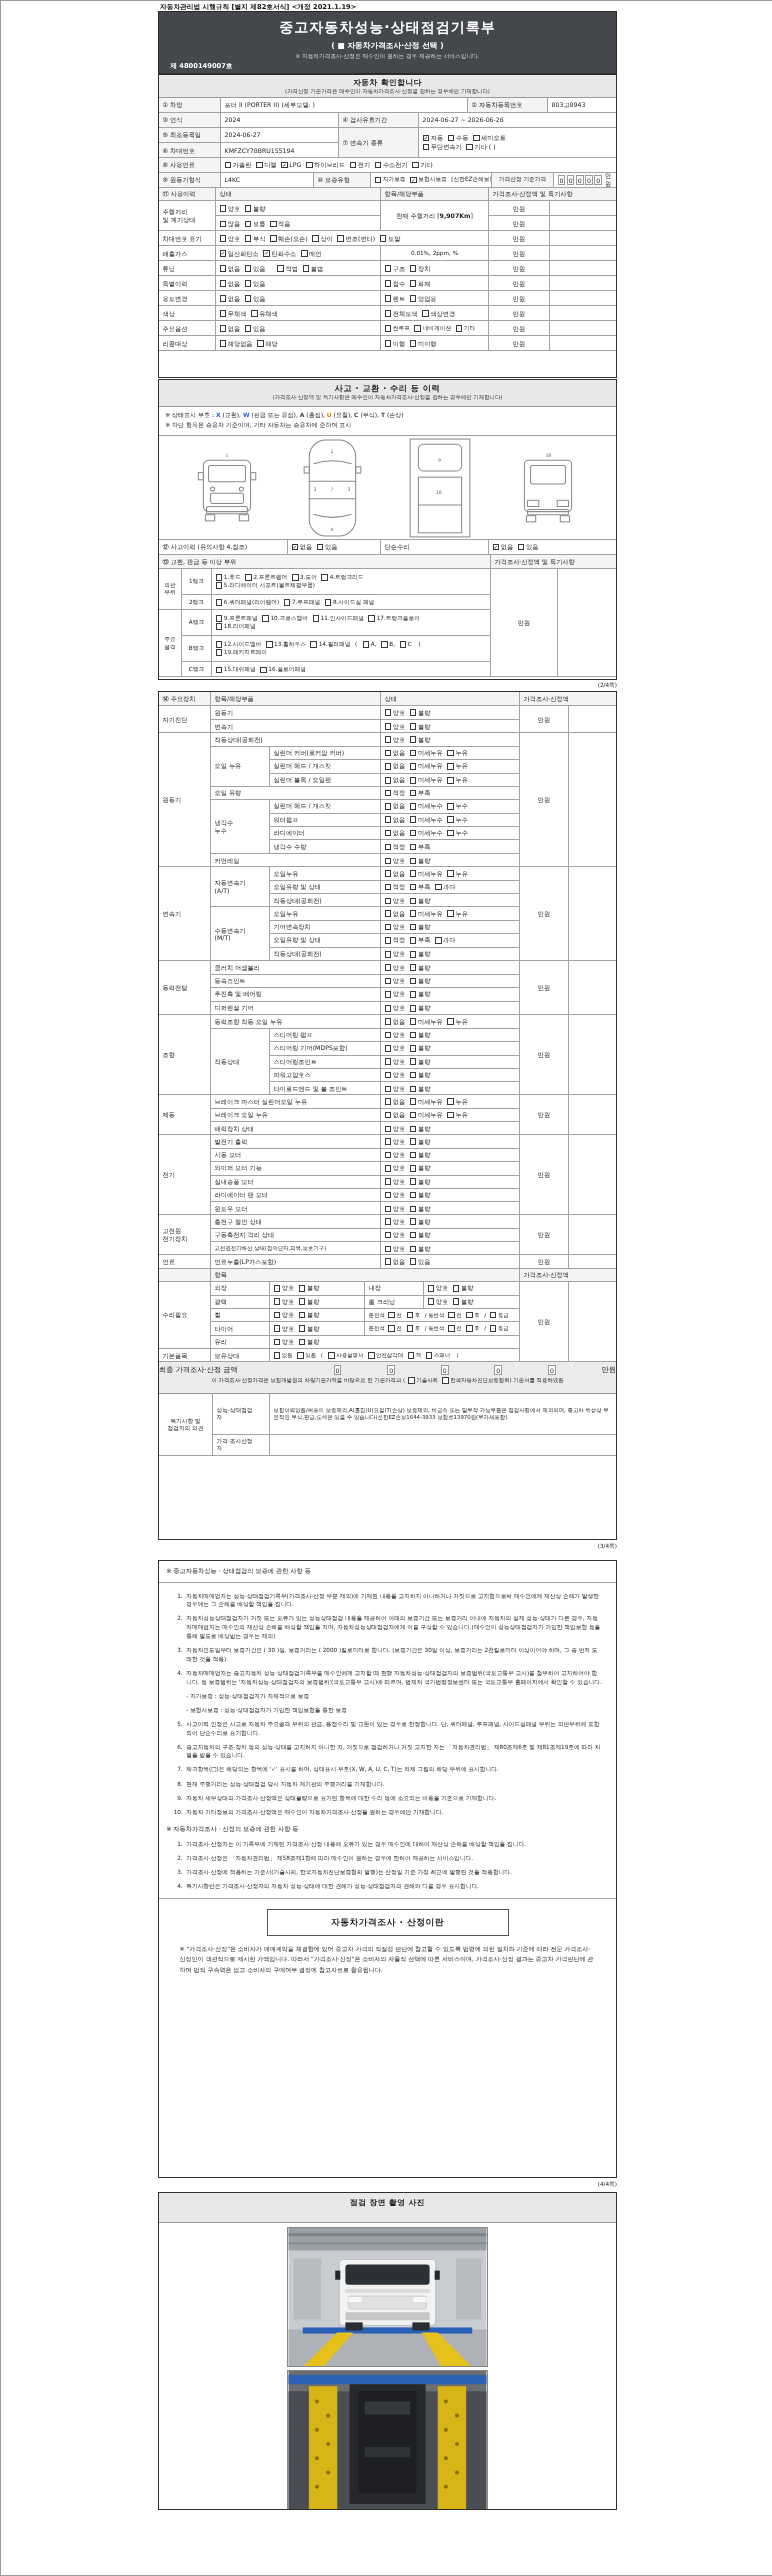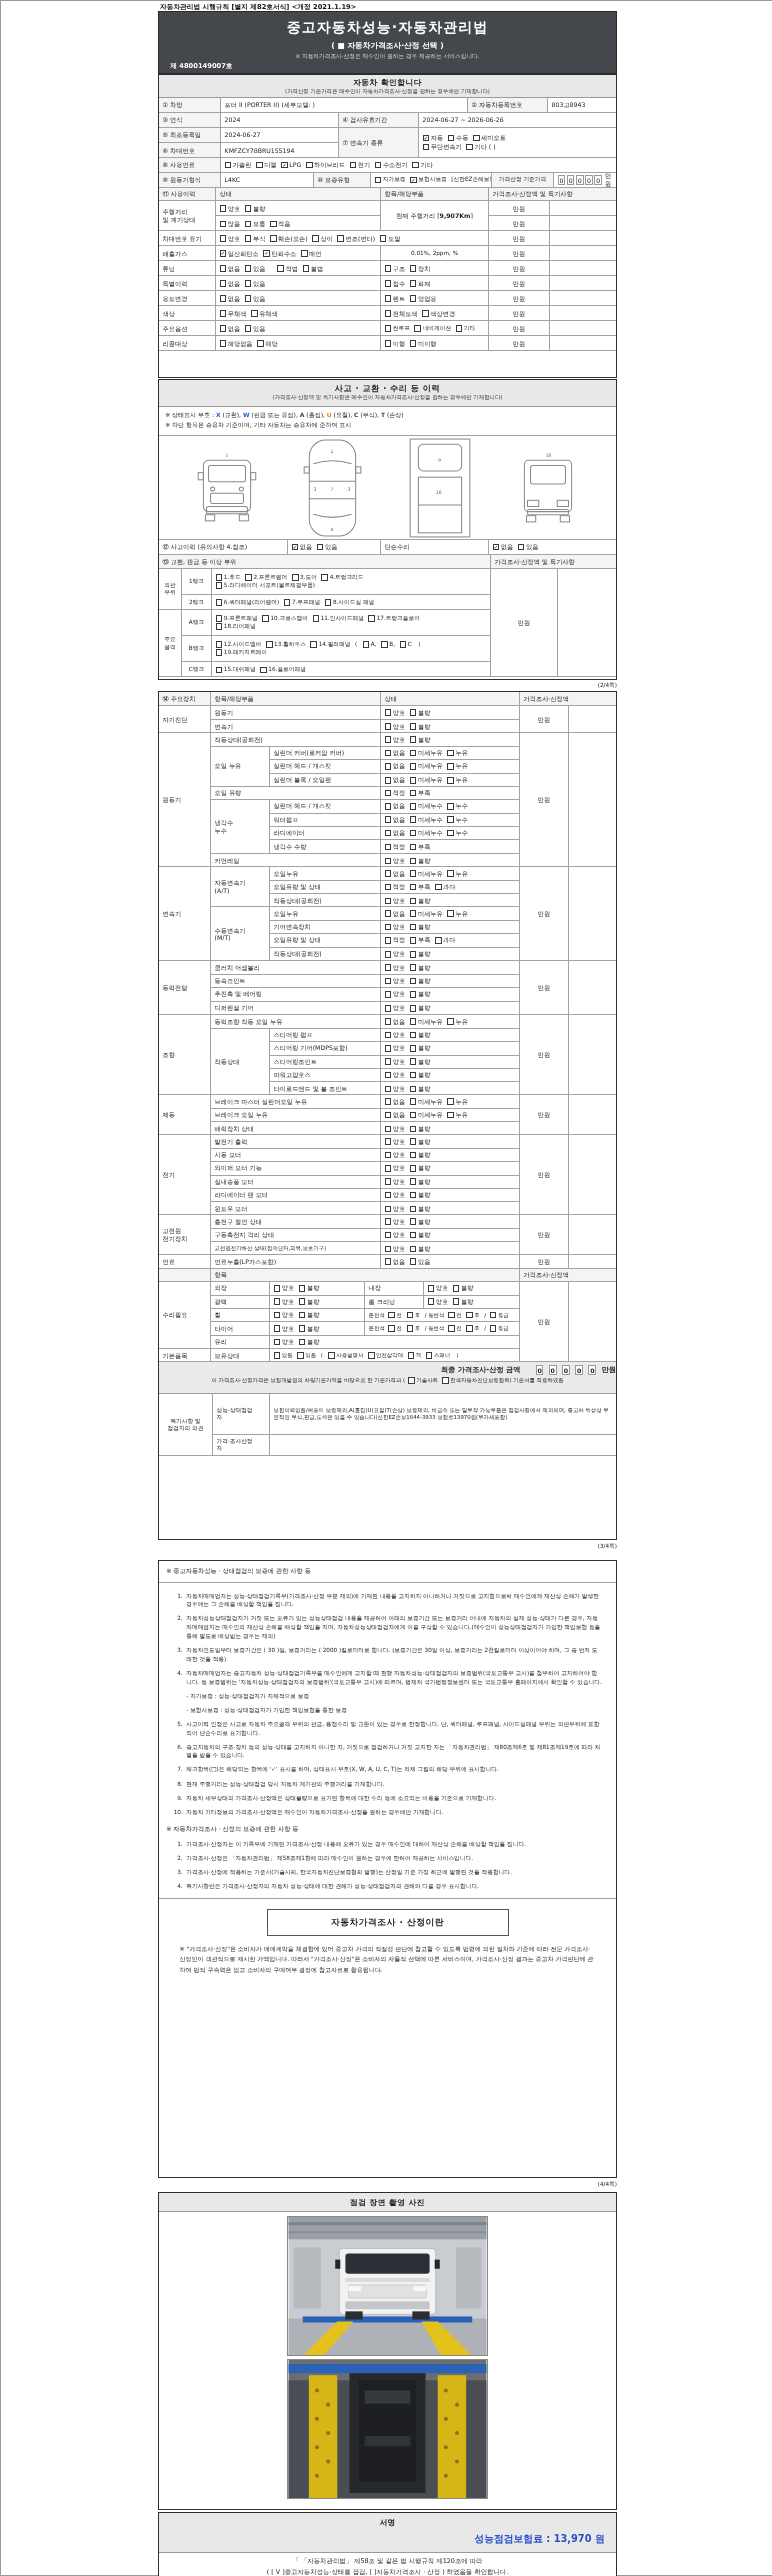--- a/index.html
+++ b/index.html
@@ -28,21 +28,21 @@
   .al-c{justify-content:center;text-align:center}
   .al-c .ct{justify-content:center}
   .cb{display:inline-block;width:6.7px;height:6.7px;border:1px solid #3a3a3a;margin-right:1.5px;line-height:4.6px;font-size:5.2px;text-align:center;background:#fff;flex:none;font-weight:bold;color:#111}
   .opt{display:inline-flex;align-items:center;margin-right:4.6px;white-space:nowrap}
   .sep{margin-right:3.6px;white-space:pre}
   .digit{display:inline-block;width:7.7px;height:9.8px;border:0.5px solid #9a9a9a;background:#fff;text-align:center;line-height:9.8px;margin-right:1.5px;font-size:6.2px;flex:none}
   .pagemark{position:absolute;left:157px;width:459px;text-align:right;font-size:5.7px;color:#222}
   .notes-row{border-bottom:0.5px solid #a3a3a3;padding:3.1px 6.2px;font-size:6px;line-height:1.7}
   .diagram-area{display:flex;justify-content:space-around;align-items:center;border-bottom:0.5px solid #a3a3a3;padding:3.1px 15.5px}
   .final-band{background:#ebebeb;border-bottom:0.5px solid #9a9a9a;text-align:center;padding-top:3.1px}
-  .final-line1{font-size:7.2px;font-weight:bold;display:flex;justify-content:flex-end;align-items:center;gap:4px}
+  .final-line1{font-size:7.2px;font-weight:normal;display:flex;justify-content:space-between;align-items:center;gap:4px}
   .final-line2{font-size:5.4px;margin-top:1.5px;display:flex;justify-content:center;align-items:center}
   .notice-head{border-bottom:0.5px solid #a3a3a3;padding:6.2px 7.2px;font-size:6.2px}
   .notice-body{padding:8.2px 13.4px 5.2px 13.4px}
   .notice-item{display:flex;margin-bottom:5.2px;font-size:5.7px;line-height:1.55;color:#222}
   .notice-num{width:10.3px;flex:none;text-align:right;margin-right:3.6px}
   .notice-h2{font-size:6.2px;margin:8.2px 0 6.2px -6.2px;color:#222}
   .info-sect{border-top:0.5px solid #a3a3a3;margin:7.2px -13.4px 0 -13.4px;padding:10.3px 20.6px 0 20.6px}
   .info-title-box{width:242px;height:27px;border:1px solid #555;margin:0 auto;display:flex;align-items:center;justify-content:center;font-size:8.8px;font-weight:bold;letter-spacing:0.5px}
   .info-text{font-size:6px;line-height:1.7;margin-top:8.2px;color:#222;font-weight:500}
   .photos-wrap{display:flex;flex-direction:column;align-items:center;gap:3.1px;padding-top:4.1px}
@@ -54,21 +54,21 @@
   svg{display:block}
 </style>
 </head>
 <body>
 
 <div class="page">
 
   <div class="form-ref">자동차관리법 시행규칙 [별지 제82호서식] &lt;개정 2021.1.19&gt;</div>
 
   <div class="dark-header">
-    <div class="doc-title">중고자동차성능·자동차관리법</div>
+    <div class="doc-title">중고자동차성능·상태점검기록부</div>
     <div class="doc-sub">( ■ 자동차가격조사·산정 선택 )</div>
     <div class="doc-note">※ 자동차가격조사·산정은 매수인이 원하는 경우 제공하는 서비스입니다.</div>
     <div class="doc-no">제 4800149007호</div>
   </div>
 
   <div class="obox" style="top:73px;height:304px">
     <div class="band" style="height:23px">
       <div class="bt" style="font-size:7.7px">자동차 확인합니다</div>
       <div class="bs">(가격산정 기준가격은 매수인이 자동차가격조사·산정을 원하는 경우에만 기재합니다)</div>
     </div>
@@ -1909,21 +1909,21 @@
       <div class="info-sect">
         <div class="info-title-box">자동차가격조사 · 산정이란</div>
         <div class="info-text">※ "가격조사·산정"은 소비자가 매매계약을 체결함에 있어 중고차 가격의 적절성 판단에 참고할 수 있도록 법령에 의한 절차와 기준에 따라 전문 가격조사·산정인이 객관적으로 제시한 가액입니다. 따라서 "가격조사·산정"은 소비자의 자율적 선택에 따른 서비스이며, 가격조사·산정 결과는 중고차 가격판단에 관하여 법적 구속력은 없고 소비자의 구매여부 결정에 참고자료로 활용됩니다.</div>
       </div>
     </div>
   </div>
 
   <div class="pagemark" style="top:2180px">(4/4쪽)</div>
 
   <div class="obox" style="top:2191px;height:318px">
-    <div class="band" style="height:19px;padding-top:5.2px">
+    <div class="band" style="height:30px;padding-top:5.2px">
       <div class="bt" style="font-size:7.7px">점검 장면 촬영 사진</div>
     </div>
     <div class="photos-wrap">
       <svg class="photo" viewBox="0 0 390 272">
         <rect width="390" height="272" fill="#c9ccd0"></rect>
         <rect width="390" height="44" fill="#9aa0a6"></rect>
         <rect y="10" width="390" height="6" fill="#7e848b"></rect>
         <rect y="28" width="390" height="4" fill="#888e95"></rect>
         <rect y="200" width="390" height="72" fill="#aeb2b6"></rect>
         <rect x="28" y="196" width="334" height="12" fill="#2860b8"></rect>
@@ -1966,25 +1966,15 @@
             <circle cx="310" cy="172" r="4"></circle>
             <circle cx="332" cy="200" r="4"></circle>
             <circle cx="310" cy="228" r="4"></circle>
         </g>
         <rect x="150" y="60" width="90" height="26" fill="#35383d"></rect>
         <rect x="150" y="150" width="90" height="20" fill="#303338"></rect>
       </svg>
     </div>
   </div>
 
-  <div class="obox" style="top:2511px;height:65px">
-    <div class="sign-band">
-      <div class="sign-title">서명</div>
-      <div class="fee">성능점검보험료 : 13,970 원</div>
-    </div>
-    <div class="footer-lines">
-      <div>「 「자동차관리법」 제58조 및 같은 법 시행규칙 제120조에 따라</div>
-      <div>( [ V ]중고자동차성능·상태를 점검, [  ]자동차가격조사 · 산정 ) 하였음을 확인합니다.</div>
-    </div>
-  </div>
 
 </div>
 
 
 </body></html>

